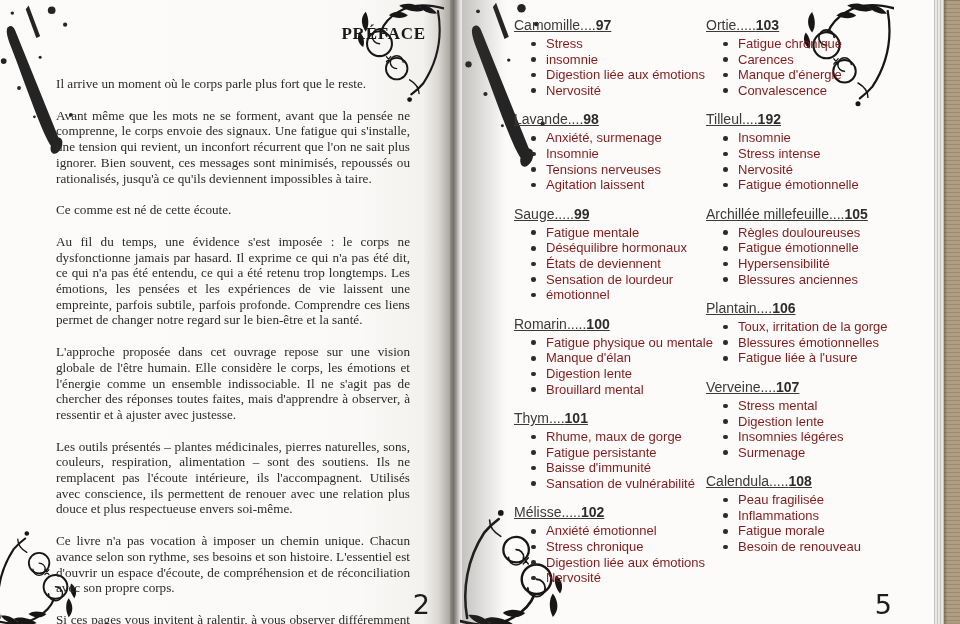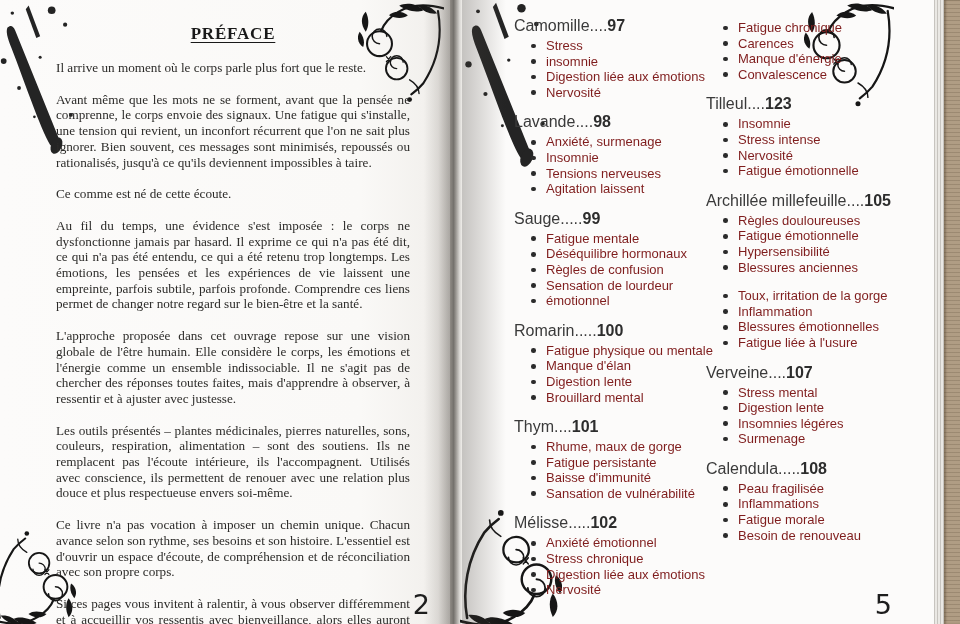--- a/index.html
+++ b/index.html
@@ -24,31 +24,31 @@
     pointer-events:none;z-index:4;}
   .spine{width:12px;height:100%;
     background:linear-gradient(to right,#8f8b85 0%,#74716c 30%,#a5a29d 55%,#d8d6d2 80%,#efedea 100%);}
   .page-right{flex:1;background:#fcfbfa;}
   .page-right::before{content:"";position:absolute;top:0;left:0;width:44px;height:100%;
     background:linear-gradient(to right, rgba(70,65,58,.30), rgba(70,65,58,0));
     pointer-events:none;z-index:4;}
 
   
   .preface{position:relative;z-index:2;padding:16px 24px 0 40px;}
-  .preface h1{margin:8px 0 16px;text-align:center;font-size:17px;font-weight:bold;
-    letter-spacing:.8px;color:#191919;text-decoration:underline;text-underline-offset:3px;}
+  .preface h1{margin:8px 0 32px;text-align:right;font-size:17px;font-weight:bold;
+    letter-spacing:.8px;color:#191919;text-underline-offset:3px;}
   .pgroup{margin:0 0 15px;}
   .pgroup p{margin:16px;text-align:justify;font-size:13.2px;line-height:15.7px;color:#2c2b29;}
 
   
   .index{position:relative;z-index:2;padding:17px 0 0 52px;display:flex;gap:6px;
     font-family:"Liberation Sans",sans-serif;}
   .col{width:186px;}
   .entry{margin:0 0 13px;}
-  .entry-head{font-size:16px;color:#3a3a3a;white-space:nowrap;}
+  .entry-head{font-size:14px;color:#3a3a3a;white-space:nowrap;text-decoration:underline;}
   .entry-head b{font-weight:700;color:#2d2d2d;}
   .entry ul{margin:3px 0 0;padding:0;list-style:none;}
   .entry li{position:relative;padding-left:32px;font-size:13px;line-height:15.6px;
     color:#7f1d1d;white-space:nowrap;}
   .entry li::before{content:"";position:absolute;left:17px;top:5.6px;width:4.6px;height:4.6px;
     border-radius:50%;background:#2b2b2b;}
 
   .pagenum{position:absolute;bottom:4px;font-size:27px;color:#1d1d1d;
     font-family:"DejaVu Sans",sans-serif;z-index:3;}
   .page-left .pagenum{right:20px;}
@@ -175,21 +175,21 @@
                 <li>Insomnie</li>
                 <li>Tensions nerveuses</li>
                 <li>Agitation laissent</li>
               </ul>
             </div>
             <div class="entry">
               <div class="entry-head"><span>Sauge.....</span><b>99</b></div>
               <ul>
                 <li>Fatigue mentale</li>
                 <li>Déséquilibre hormonaux</li>
-                <li>Règles de confusion</li>
+                <li>États de deviennent</li>
                 <li>Sensation de lourdeur</li>
                 <li>émotionnel</li>
               </ul>
             </div>
             <div class="entry">
               <div class="entry-head"><span>Romarin.....</span><b>100</b></div>
               <ul>
                 <li>Fatigue physique ou mentale</li>
                 <li>Manque d'élan</li>
                 <li>Digestion lente</li>
@@ -210,49 +210,50 @@
               <ul>
                 <li>Anxiété émotionnel</li>
                 <li>Stress chronique</li>
                 <li>Digestion liée aux émotions</li>
                 <li>Nervosité</li>
               </ul>
             </div>
           </div>
         <div class="col" id="plant-col-1">
             <div class="entry">
+              <div class="entry-head"><span>Ortie.....</span><b>103</b></div>
               <ul>
                 <li>Fatigue chronique</li>
                 <li>Carences</li>
                 <li>Manque d'énergie</li>
                 <li>Convalescence</li>
               </ul>
             </div>
             <div class="entry">
-              <div class="entry-head"><span>Tilleul....</span><b>123</b></div>
+              <div class="entry-head"><span>Tilleul....</span><b>192</b></div>
               <ul>
                 <li>Insomnie</li>
                 <li>Stress intense</li>
                 <li>Nervosité</li>
                 <li>Fatigue émotionnelle</li>
               </ul>
             </div>
             <div class="entry">
               <div class="entry-head"><span>Archillée millefeuille....</span><b>105</b></div>
               <ul>
                 <li>Règles douloureuses</li>
                 <li>Fatigue émotionnelle</li>
                 <li>Hypersensibilité</li>
                 <li>Blessures anciennes</li>
               </ul>
             </div>
             <div class="entry">
+              <div class="entry-head"><span>Plantain....</span><b>106</b></div>
               <ul>
                 <li>Toux, irritation de la gorge</li>
-                <li>Inflammation</li>
                 <li>Blessures émotionnelles</li>
                 <li>Fatigue liée à l'usure</li>
               </ul>
             </div>
             <div class="entry">
               <div class="entry-head"><span>Verveine....</span><b>107</b></div>
               <ul>
                 <li>Stress mental</li>
                 <li>Digestion lente</li>
                 <li>Insomnies légéres</li>

